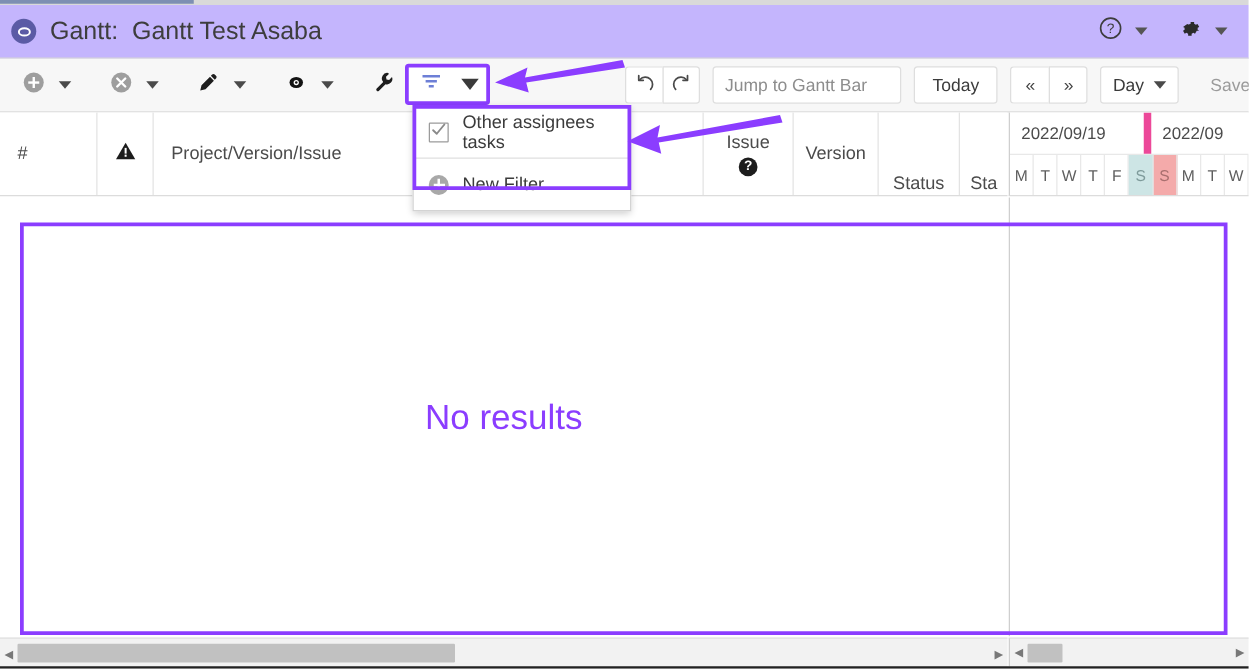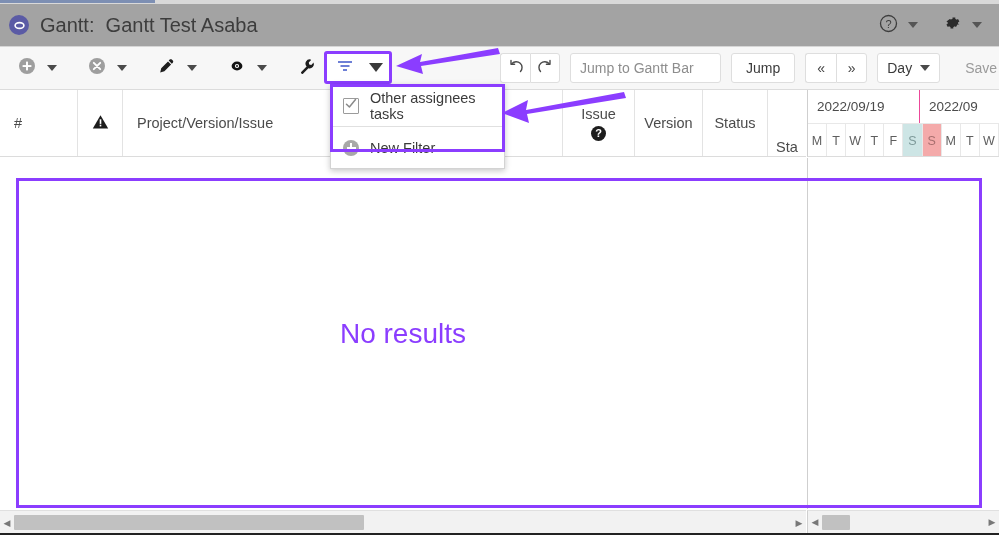--- a/index.html
+++ b/index.html
@@ -21,21 +21,21 @@
     background:#d9d9d9;
   }
   .tab-strip .active-tab {
     position:absolute; left:0; top:0; width:155px; height:3px;
     background:#7d8fb3;
   }
 
   
   .header {
     position:absolute; top:4px; left:0; width:999px; height:42px;
-    background:#a3a3a3;
+    background:#c4b5fd;
     border-bottom:1px solid #d6d6d6;
     display:flex; align-items:center;justify-content:center;
   }
   .header-logo {
     margin-left:9px;
     width:20px; height:20px; border-radius:50%;
     background:#5b5ba5;
     display:flex; align-items:center; justify-content:center;
     flex:none;
   }
@@ -151,21 +151,21 @@
   .th-left { justify-content:center; align-items:flex-start; padding-left:14px; }
 
   
   .gantt-head {
     position:absolute; top:90px; left:807px; width:192px; height:67px;
     border-left:1px solid #cfcfcf; box-sizing:border-box; background:#fff;
     border-bottom:1px solid #dcdcdc; overflow:hidden;
   }
   .gh-weeks { display:flex; height:33px; }
   .gh-week {
-    border-right:1px solid #ec4899; box-sizing:border-box;
+    border-right:6px solid #ec4899; box-sizing:border-box;
     display:flex; align-items:center; padding-left:9px;
     font-size:13.5px; color:#4b4b4b; white-space:nowrap;
   }
   .gh-days { display:flex; height:33px; border-top:1px solid #e8e8e8; }
   .gh-day {
     width:24.6px; border-right:1px solid #e8e8e8; box-sizing:border-box;
     display:flex;align-items:center;justify-content:center;
     font-size:12.5px; color:#5e5e5e;
   }
   .gh-day.sat { background:#cde5e5; color:#7e9a9a; }
@@ -397,21 +397,21 @@
           <svg width="16" height="16" viewBox="0 0 16 16">
             <path d="M3.5 12.5A5.5 5.5 0 1 1 12 4.6" fill="none" stroke="#4a4a4a" stroke-width="1.4" stroke-linecap="round"></path>
             <path d="M13 1.5 L13 5.2 L9.4 5.2" fill="none" stroke="#4a4a4a" stroke-width="1.4" stroke-linecap="round" stroke-linejoin="round"></path>
           </svg>
         </span>
       </div>
     </div>
 
     <input class="jump-input" type="text" placeholder="Jump to Gantt Bar" style="">
 
-    <div class="today-btn">Jump</div>
+    <div class="today-btn">Today</div>
 
     <div class="nav-group">
       <div class="sq-btn joined-l">«</div>
       <div class="sq-btn joined-r">»</div>
     </div>
 
     <div class="zoom-sel">
       <span>Day</span>
       <span class="caret-sm"></span>
     </div>
@@ -435,21 +435,21 @@
     <div class="th th-left" style="width:440px;align-items:flex-start;">
       <span class="lbl">Project/Version/Issue</span>
     </div>
     <div class="th" style="width:72px;">
       <span class="lbl">Issue</span>
       <span class="help-ic">?</span>
     </div>
     <div class="th" style="width:68px;">
       <span class="lbl">Version</span>
     </div>
-    <div class="th" style="width:65px;">
+    <div class="th" style="width:65px;justify-content:flex-end;">
       <span class="lbl">Status</span>
     </div>
     <div class="th" style="width:38px;border-right:none;justify-content:flex-end;">
       <span class="lbl">Sta</span>
     </div>
   </div>
 
   <div class="gantt-head">
     <div class="gh-weeks">
       <div class="gh-week" style="width:172px;">2022/09/19</div>

